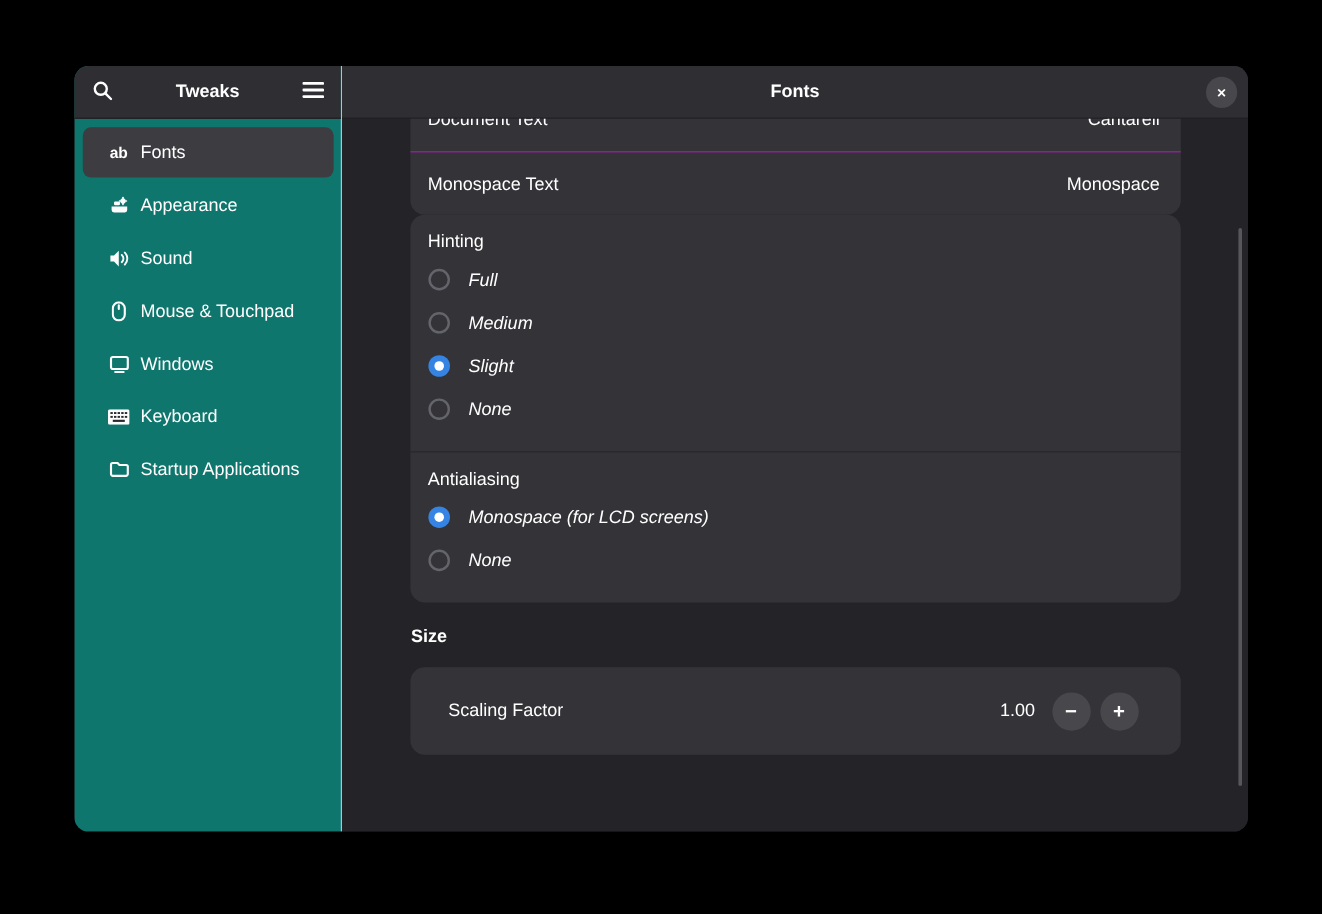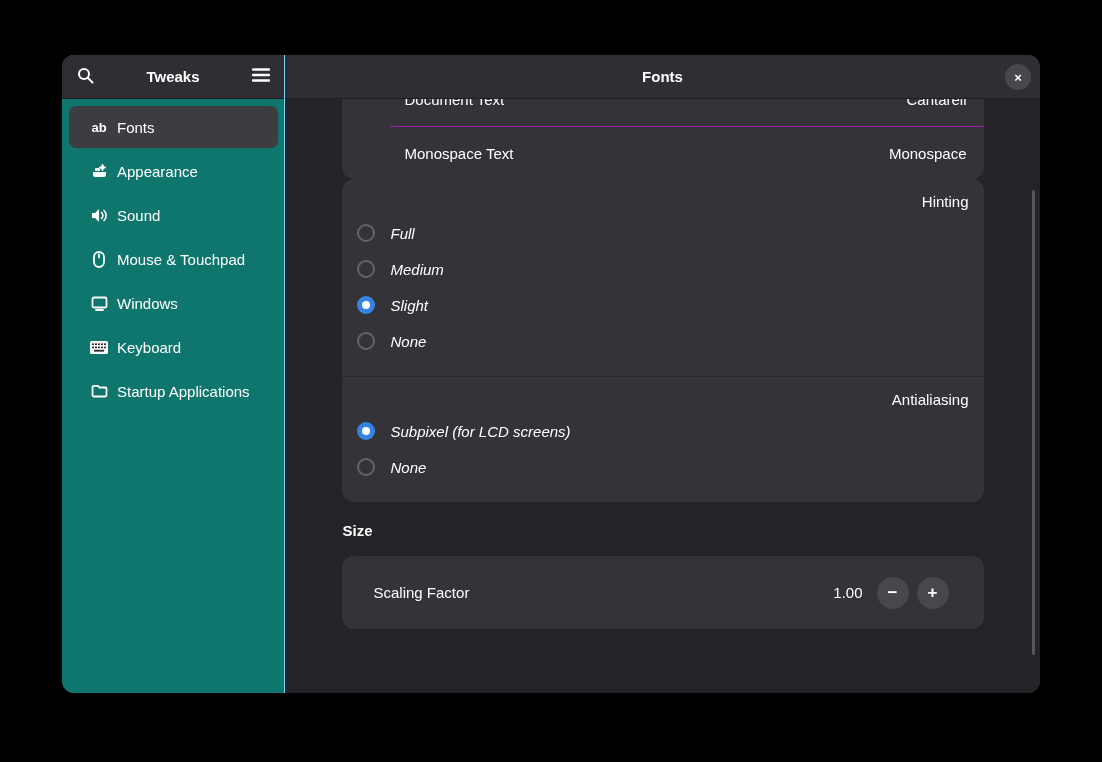--- a/index.html
+++ b/index.html
@@ -33,23 +33,23 @@
   .close-btn { position:absolute; right:9px; top:9px; width:26px; height:26px; border-radius:50%;
     background:#47474c; color:#fff; border:none; display:flex; align-items:center; justify-content:center;
     font-size:13px; font-weight:700; cursor:pointer; }
   .viewport { position:relative; flex:1; overflow:hidden; }
   .scrollcol { width:642px; margin:0 auto; }
   .card { background:#333338; border-radius:12px; color:#fff; }
   .card-row { height:53px; display:flex; align-items:center; padding:0 17px 0 15px; font-size:15px; }
   .card-row + .card-row { border-top:1px solid #a21caf;justify-content:center; }
   .row-label { flex:1; color:#fff; }
   .row-value { color:#fff; }
-  .first-card { margin-top:-26px;padding-left:48px; }
+  .first-card { margin-top:-26px; }
   .section-heading { font-size:15px; font-weight:700; color:#fff; margin:21px 0 14px 1px; }
-  .group { padding:14px 15px 17px 15px;text-align:right; }
+  .group { padding:14px 15px 17px 15px; }
   .group + .group { border-top:1px solid #28282c; }
   .group-label { font-size:15px; color:#fff; margin-bottom:5px; }
   .radio-row { height:36px; display:flex; align-items:center; cursor:pointer; }
   .radio { width:18px; height:18px; border-radius:50%; border:2px solid #64646b; flex:0 0 18px; position:relative; }
   .radio-row.checked .radio { border:none; background:#3584e4; }
   .radio-row.checked .radio::after { content:""; position:absolute; inset:5px; background:#fff; border-radius:50%; }
   .radio-label { margin-left:16px; font-size:15px; color:#fff;font-style:italic; }
   .size-card { margin-top:17px; }
   .spin-row { height:73px; display:flex; align-items:center; padding:0 35px 0 32px; font-size:15px; }
   .spin-value { margin-left:auto; margin-right:14px; color:#fff; }
@@ -216,21 +216,21 @@
             <div class="radio-row">
               <span class="radio"></span>
               <span class="radio-label">None</span>
             </div>
           </div>
 
           <div class="group">
             <div class="group-label">Antialiasing</div>
             <div class="radio-row checked">
               <span class="radio"></span>
-              <span class="radio-label">Subpixel (for LCD screens)</span>
+              <span class="radio-label">Monospace (for LCD screens)</span>
             </div>
             <div class="radio-row">
               <span class="radio"></span>
               <span class="radio-label">None</span>
             </div>
           </div>
         </div>
 
         <div class="section-heading" style="margin-top:20px; margin-bottom:0;">Size</div>
 

